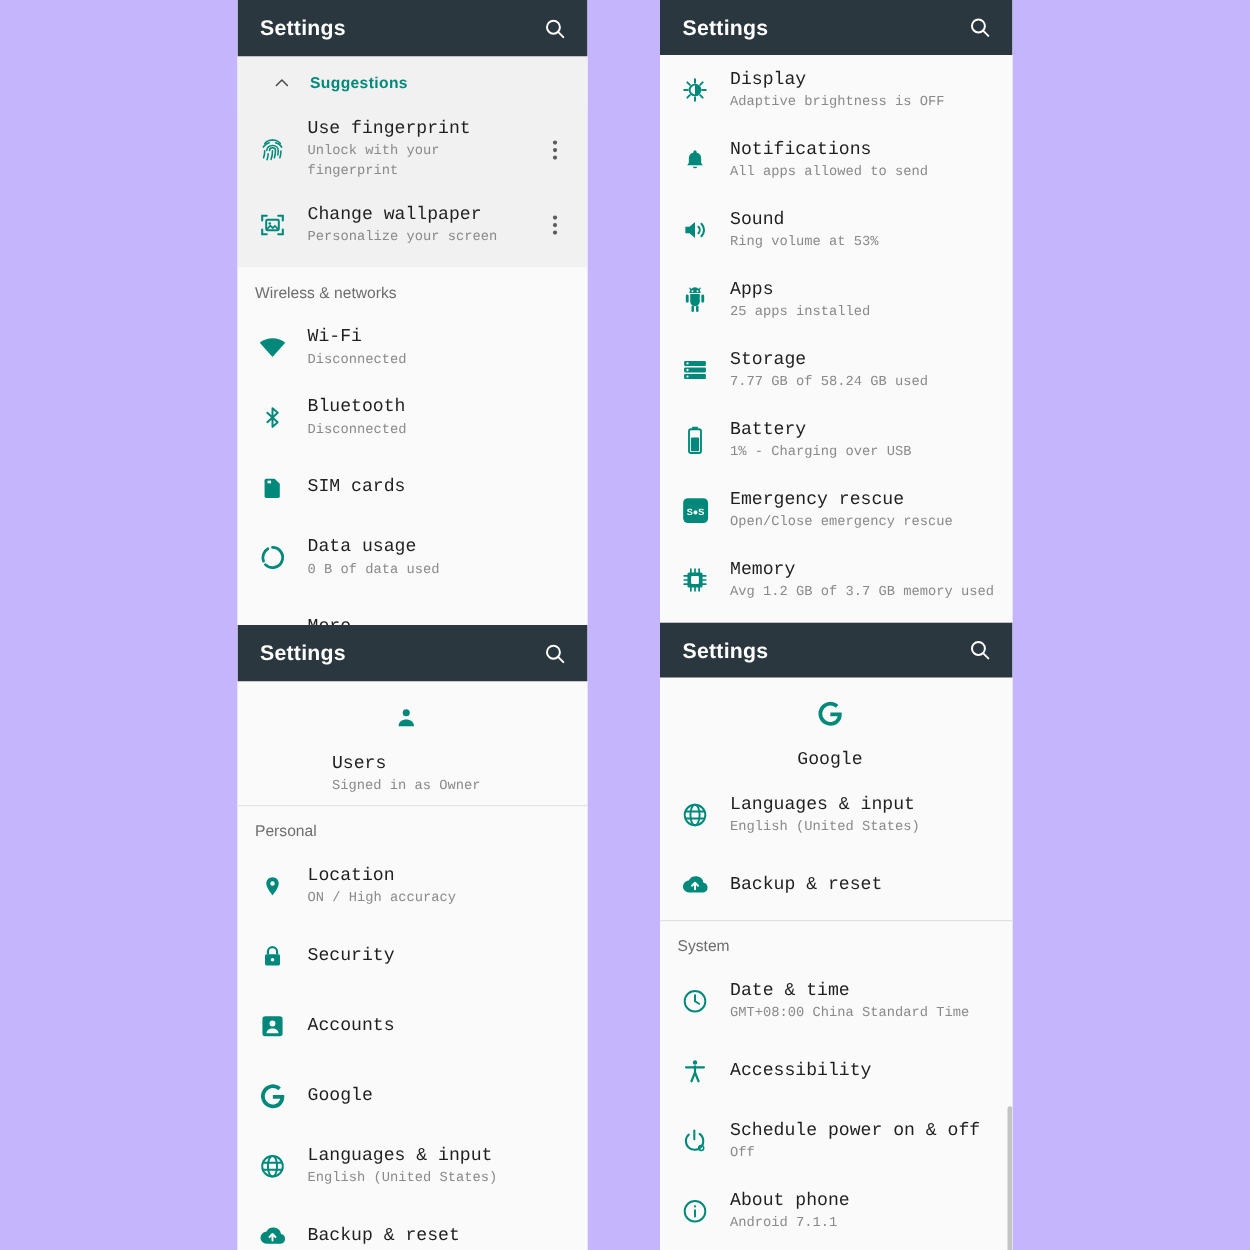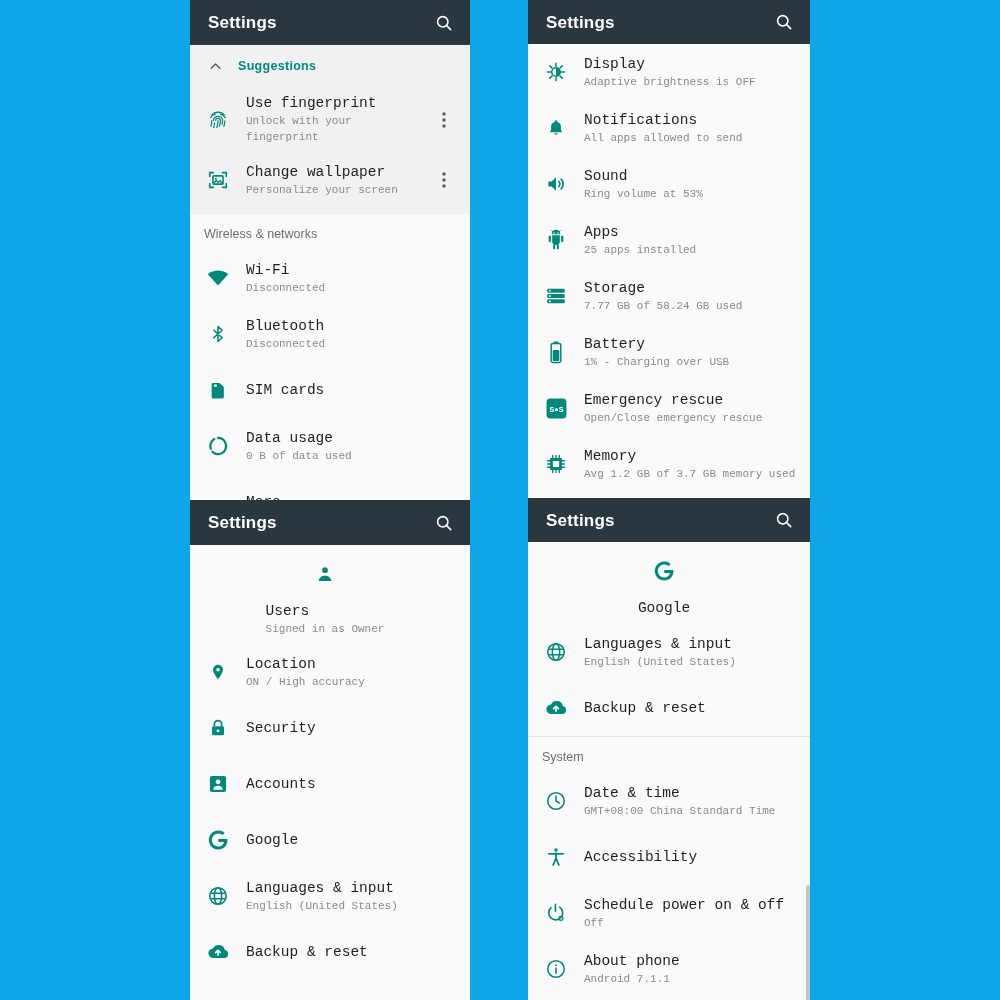--- a/index.html
+++ b/index.html
@@ -2,21 +2,21 @@
 <html><head>
 <meta charset="utf-8">
 <style>
   * { margin:0; padding:0; box-sizing:border-box; }
   html,body {
     width:1000px; height:1000px;
     background:#000;
     font-family:"Liberation Sans", sans-serif;
     overflow:hidden;
   }
-  .stage { position:relative; width:1000px; height:1000px; background:#0ea5e9; }
+  .stage { position:relative; width:1000px; height:1000px; background:#c4b5fd; }
 
   
   .panel { position:absolute; overflow:hidden; background:#fafafa; }
   #panel-tl { left:190px; top:0px;   width:280px; height:500px; }
   #panel-bl { left:190px; top:500px; width:280px; height:500px; }
   #panel-tr { left:528px; top:0px;   width:282px; height:498px; }
   #panel-br { left:528px; top:498px; width:282px; height:502px; }
 
   
   .appbar {
@@ -31,21 +31,21 @@
   }
   .search-icon { width:20px; height:20px; flex:0 0 auto; }
   .search-icon svg { display:block; }
 
   
   .body { position:relative; height:calc(100% - 45px); background:#fafafa; overflow:hidden; }
   #panel-tr .body, #panel-br .body { height:calc(100% - 44px); }
 
   
   .sugg-header {
-    display:flex; align-items:center; height:42px; padding-left:2px;
+    display:flex; align-items:center; height:42px; padding-left:12px;
     background:#f1f1f1;
   }
   .sugg-caret { width:46px; display:flex; justify-content:center; align-items:center; }
   .sugg-label { color:#00897b; font-size:12.5px; font-weight:bold; letter-spacing:.3px; }
   .sugg-block { background:#f1f1f1; padding-bottom:6px; }
   .sugg-block .row { background:transparent; }
 
   
   .row {
     display:flex; align-items:center;
@@ -243,20 +243,21 @@
               <path d="M4.6 20.4c0-4 3.3-6.4 7.4-6.4s7.4 2.4 7.4 6.4z" fill="#00897b"></path>
             </svg>
         </div>
         <div class="txt">
           <div class="title">Users</div>
           <div class="sub">Signed in as Owner</div>
         </div>
       </div>
 
 
+      <div class="section">Personal</div>
 
       <div class="row">
         <div class="ico">
           <svg width="18" height="24" viewBox="0 0 24 24">
               <path d="M12 2.4c-3.9 0-6.6 3-6.6 6.6 0 4.9 6.6 12.6 6.6 12.6s6.6-7.7 6.6-12.6c0-3.6-2.7-6.6-6.6-6.6z" fill="#00897b"></path>
               <circle cx="12" cy="9" r="2.4" fill="#fafafa"></circle>
             </svg>
         </div>
         <div class="txt">
           <div class="title">Location</div>

